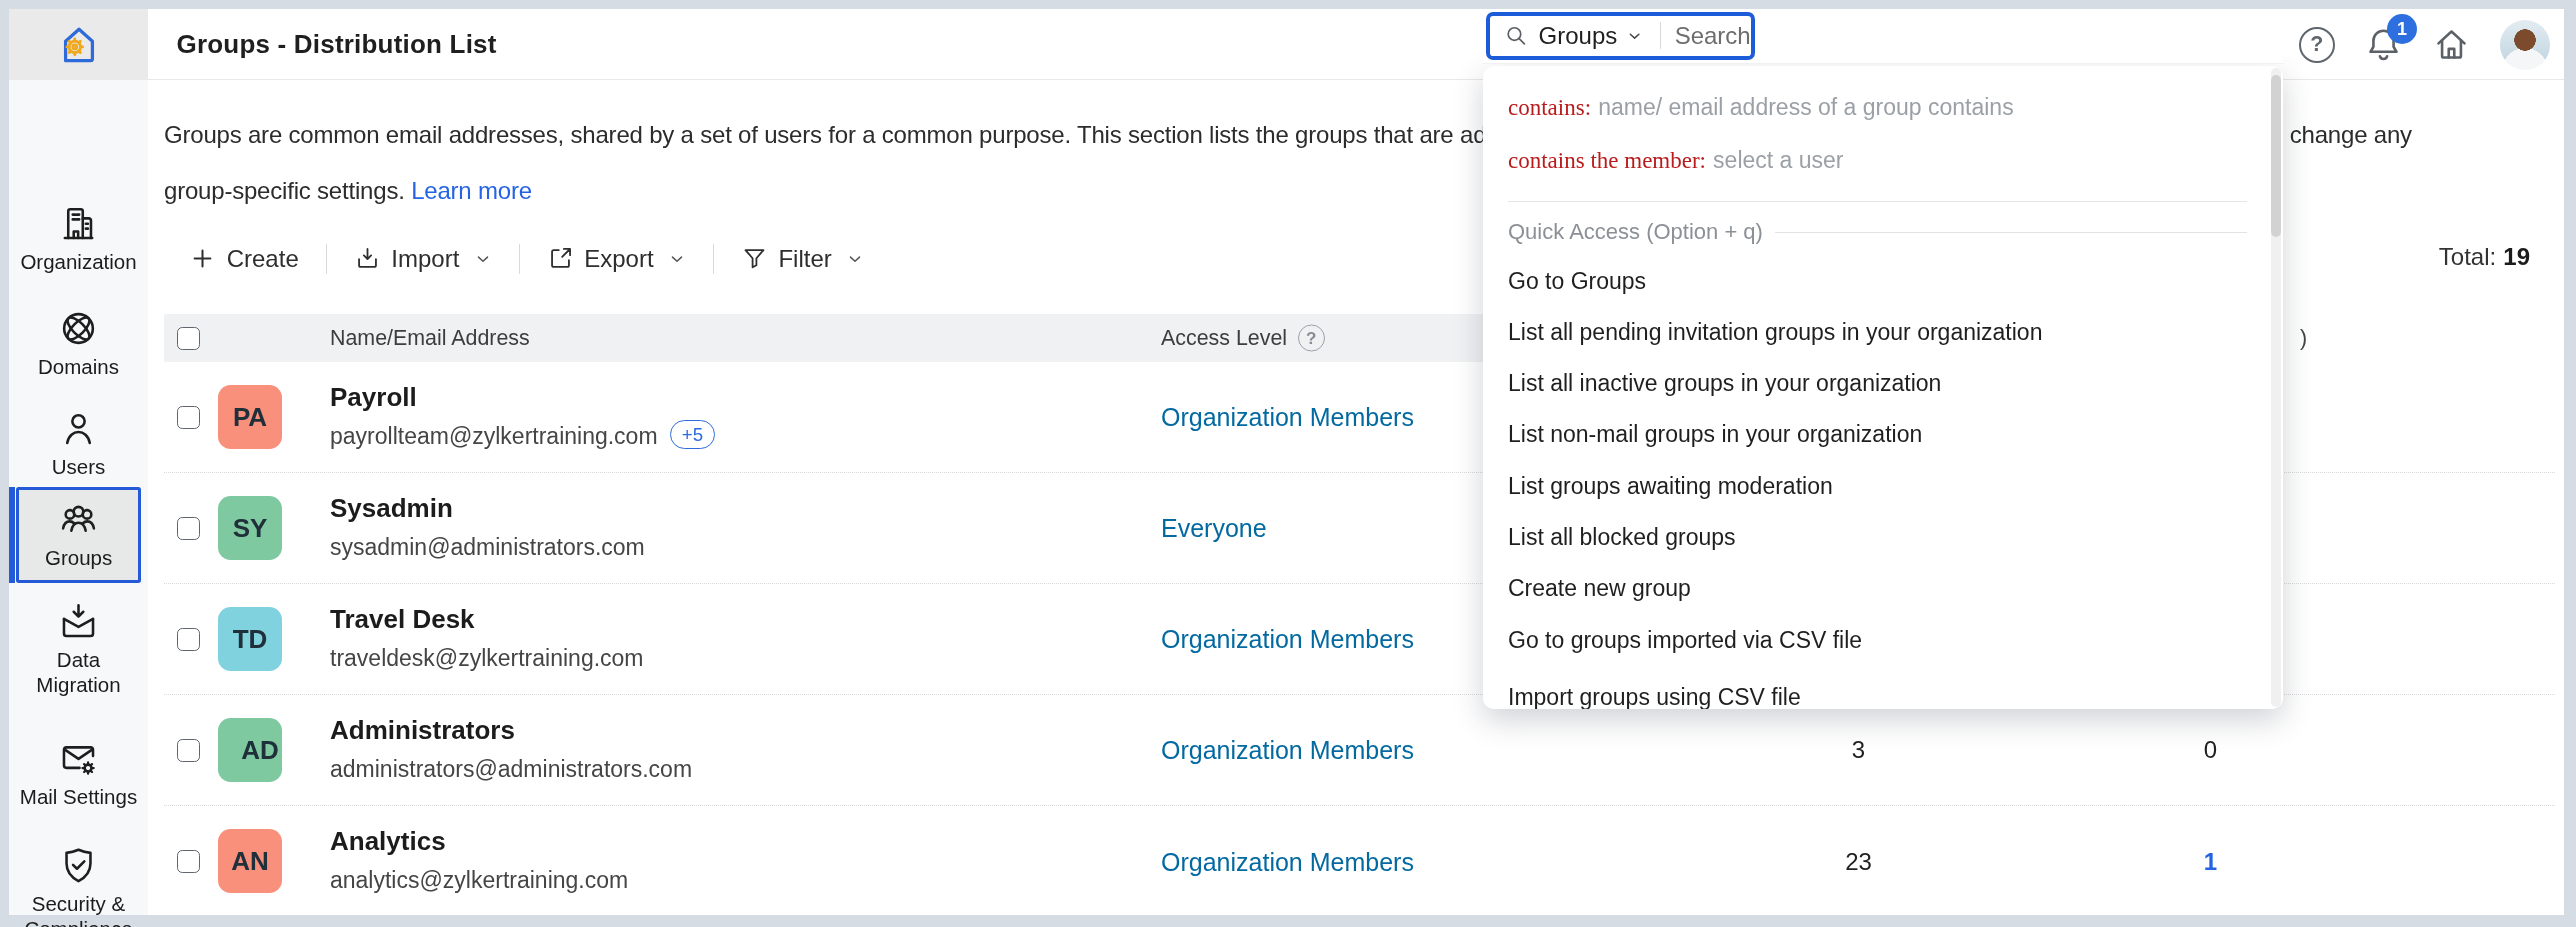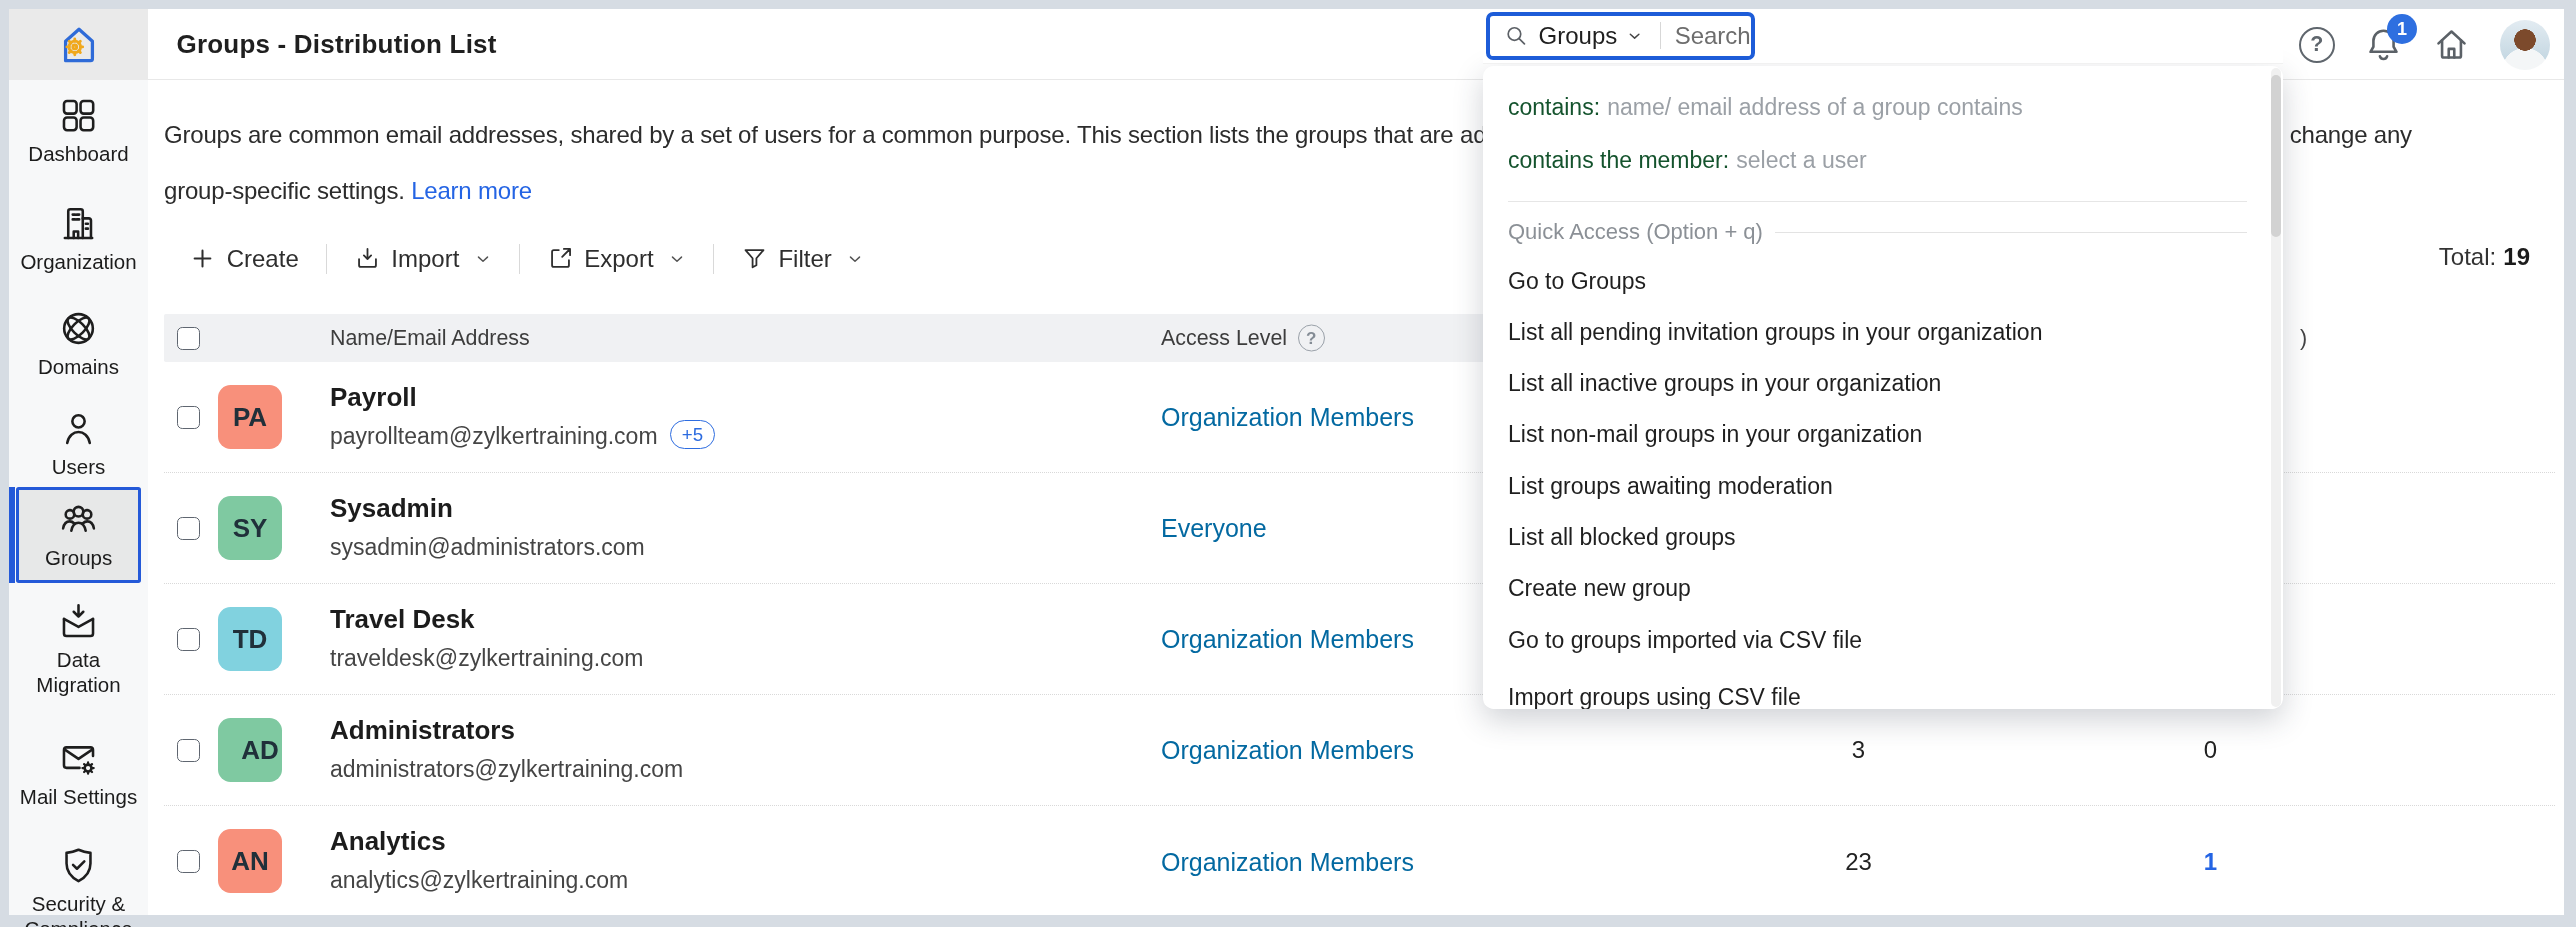--- a/index.html
+++ b/index.html
@@ -77,21 +77,21 @@
   
   .search-bar { position:absolute; left:1335px; top:0; width:800px; height:55px; background:#fff; border-radius:9px 9px 0 0; border-bottom:0.9px solid #f1f1f1; z-index:31; }
   .scope-box { position:absolute; left:2.7px; top:2.7px; width:269px; height:48px; border:4.5px solid #1d5cd8; border-radius:7.1px; background:#fff; display:flex; align-items:center; padding-left:14.3px; cursor:text; }
   .scope-box .scope-label { font-size:24px; color:#1f1f1f; margin:0 9px 0 10.7px; cursor:pointer; }
   .scope-box .chev { color:#444; cursor:pointer; }
   .scope-divider { width:0.9px; height:27px; background:#d7d7d7; margin:0 14.3px 0 16px; }
   .search-placeholder { font-size:24px; color:#6d6d6d; }
 
   .dropdown { position:absolute; left:1335px; top:57px; width:800px; height:643px; background:#fff; border-radius:10.7px; box-shadow:0 10.7px 30px rgba(40,50,70,.22); z-index:30; overflow:hidden; }
   .dd-item { position:absolute; left:25px; height:32px; line-height:32px; font-size:23px; white-space:nowrap; cursor:pointer; }
-  .dd-label { color:#14532d; }
+  .dd-label { color:#b91c1c;font-family:Liberation Serif, serif; }
   .dd-hint { color:#9ba0a6; margin-left:7.1px; }
   .dd-divider { position:absolute; left:25px; right:36px; height:0.9px; background:#e6e6e6; }
   .dd-section { position:absolute; left:25px; right:36px; display:flex; align-items:center; height:32px; font-size:22px; color:#8b9096; }
   .dd-section .rule { flex:1; height:0.9px; background:#e3e3e3; margin-left:12.5px; }
   .dd-action { color:#1f1f1f; }
   .dd-scroll-track { position:absolute; right:1.8px; top:1.8px; bottom:1.8px; width:10.7px; background:#f0f0f0; border-radius:5.3px; }
   .dd-scroll-thumb { position:absolute; right:1.8px; top:9px; width:10.7px; height:162px; background:#d2d2d2; border-radius:5.3px; cursor:pointer; }
 </style>
 </head>
 <body>
@@ -101,29 +101,20 @@
     <svg width="46" height="46" viewBox="0 0 24 24" fill="none" stroke-linecap="round" stroke-linejoin="round">
       <path d="M5 20.2V10L12 3.8 19 10v9.2a1 1 0 0 1-1 1H6a1 1 0 0 1-1-1z" stroke="#2f6bd8" stroke-width="1.7"></path>
       <g stroke="#f0a81c" stroke-width="1.5">
         <circle cx="9.8" cy="13" r="3"></circle>
         <circle cx="9.8" cy="13" r="1"></circle>
         <path d="M9.8 8.9v1.2 M9.8 15.9v1.2 M5.7 13h1.2 M12.7 13h1.2 M6.9 10.1l.9.9 M11.8 15l.9.9 M12.7 10.1l-.9.9 M7.8 15l-.9.9"></path>
       </g>
     </svg>
   </div>
 
-  <div class="nav-item" style="top:86px">
-    <svg class="nav-icon" width="41" height="41" viewBox="0 0 24 24" fill="none" stroke="currentColor" stroke-width="1.5">
-      <rect x="3.5" y="3.5" width="7.4" height="7.4" rx="1.8"></rect>
-        <rect x="13.2" y="3.5" width="7.4" height="7.4" rx="1.8"></rect>
-      <rect x="3.5" y="13.2" width="7.4" height="7.4" rx="1.8"></rect>
-        <rect x="13.2" y="13.2" width="7.4" height="7.4" rx="1.8"></rect>
-    </svg>
-    <div class="nav-label">Dashboard</div>
-  </div>
 
   <div class="nav-item" style="top:194px">
     <svg class="nav-icon" width="41" height="41" viewBox="0 0 24 24" fill="none" stroke="currentColor" stroke-width="1.5" stroke-linecap="round" stroke-linejoin="round">
       <path d="M4 20.5h16"></path>
       <path d="M6 20.5V4.9a1.2 1.2 0 0 1 1.2-1.2h6.1a1.2 1.2 0 0 1 1.2 1.2v15.6"></path>
       <path d="M14.5 9h3.6a1.2 1.2 0 0 1 1.2 1.2v10.3"></path>
       <path d="M8.6 6.8h1.4 M11 6.8h1.4 M8.6 9.6h1.4 M11 9.6h1.4 M16.3 12.2h1.2 M16.3 15h1.2"></path>
       <path d="M9.2 20.5v-3.8h2.6v3.8"></path>
     </svg>
     <div class="nav-label">Organization</div>
@@ -308,21 +299,21 @@
       <div class="g-avatar" style="background-color: rgb(129, 210, 223);">TD</div>
       <div class="g-name">Travel Desk</div>
       <div class="g-email">traveldesk@zylkertraining.com</div>
       <div class="g-access">Organization Members</div>
     </div>
 
     <div class="row">
       <div class="cb"></div>
       <div class="g-avatar" style="background-color: rgb(127, 201, 161); padding-left: 20px;">AD</div>
       <div class="g-name">Administrators</div>
-      <div class="g-email">administrators@zylkertraining.com</div>
+      <div class="g-email">administrators@administrators.com</div>
       <div class="g-access">Organization Members</div>
       <div class="num members">3</div>
       <div class="num moderation">0</div>
     </div>
 
     <div class="row">
       <div class="cb"></div>
       <div class="g-avatar" style="background-color: rgb(248, 144, 123);">AN</div>
       <div class="g-name">Analytics</div>
       <div class="g-email">analytics@zylkertraining.com</div>

